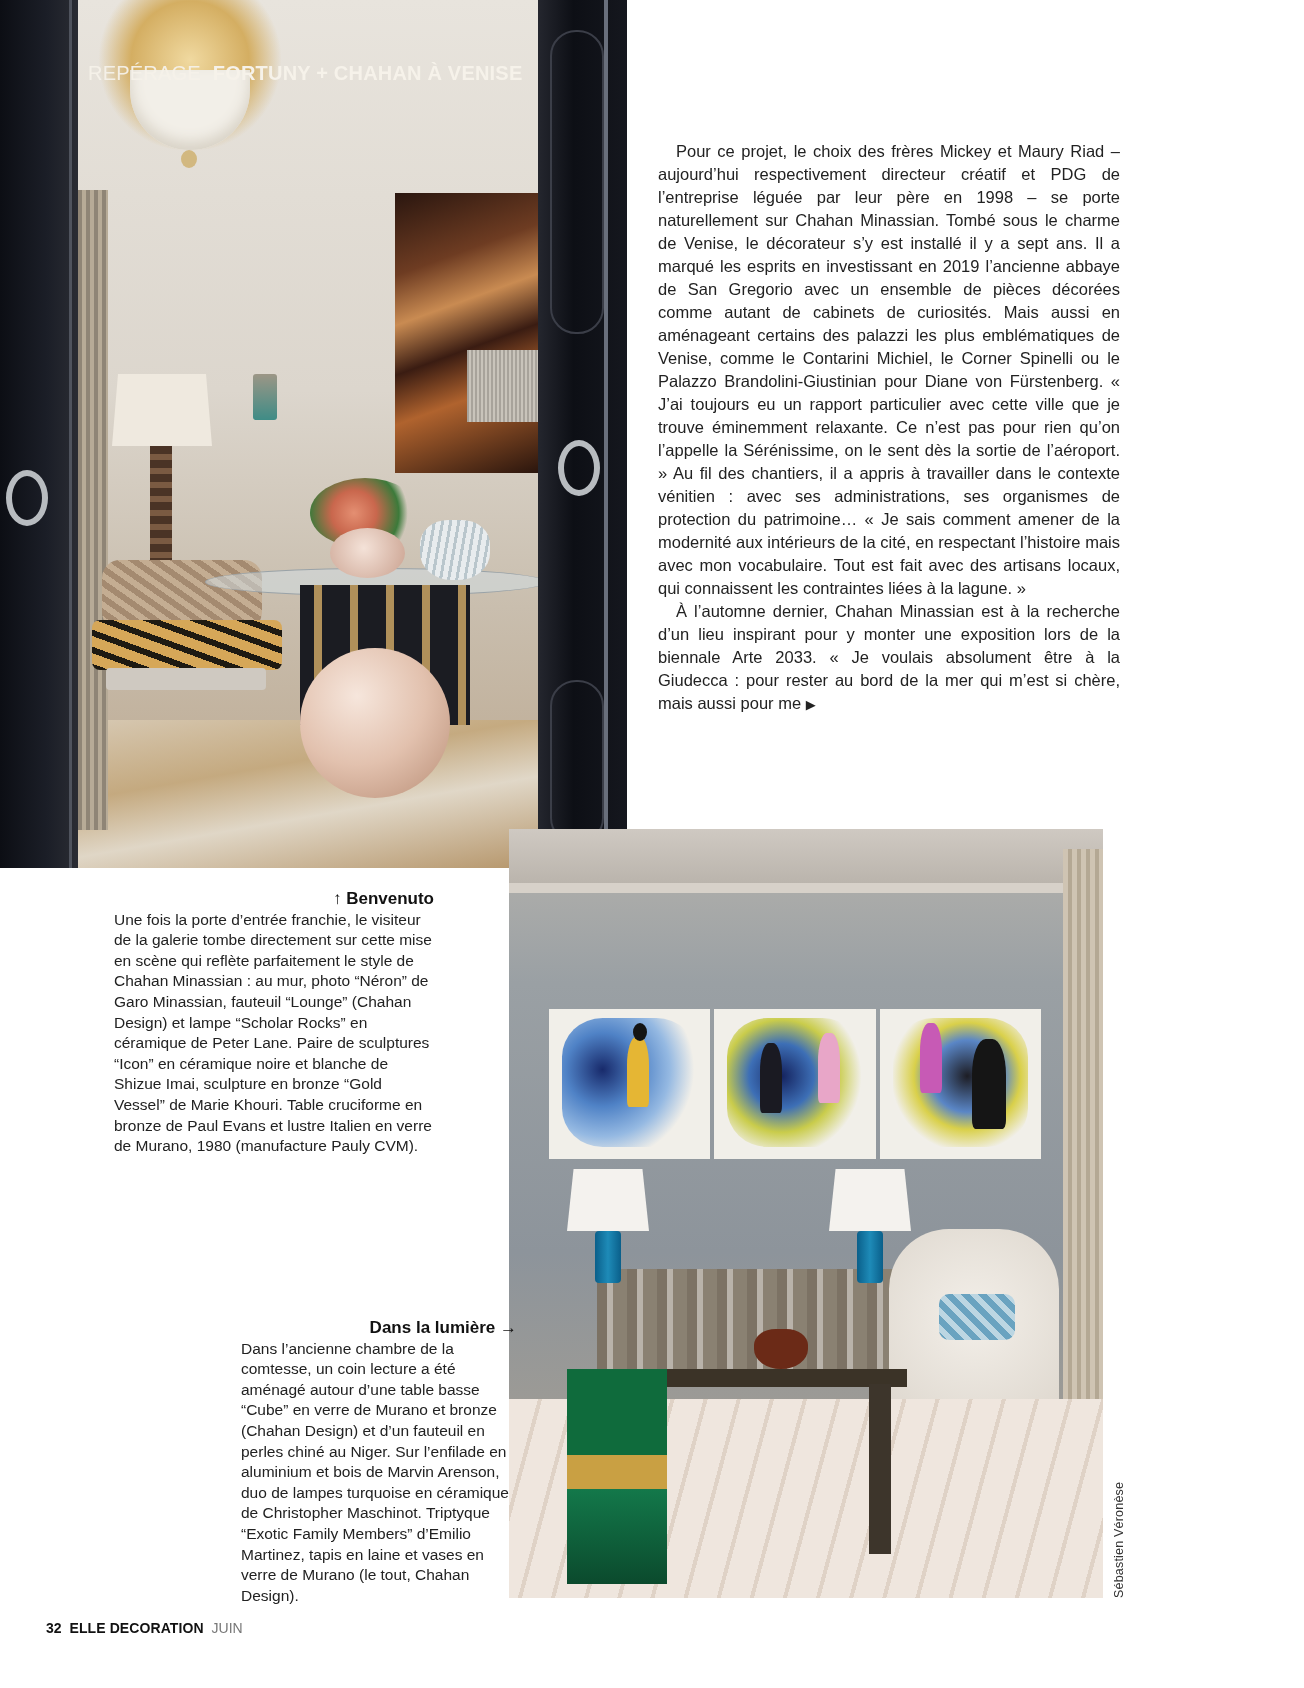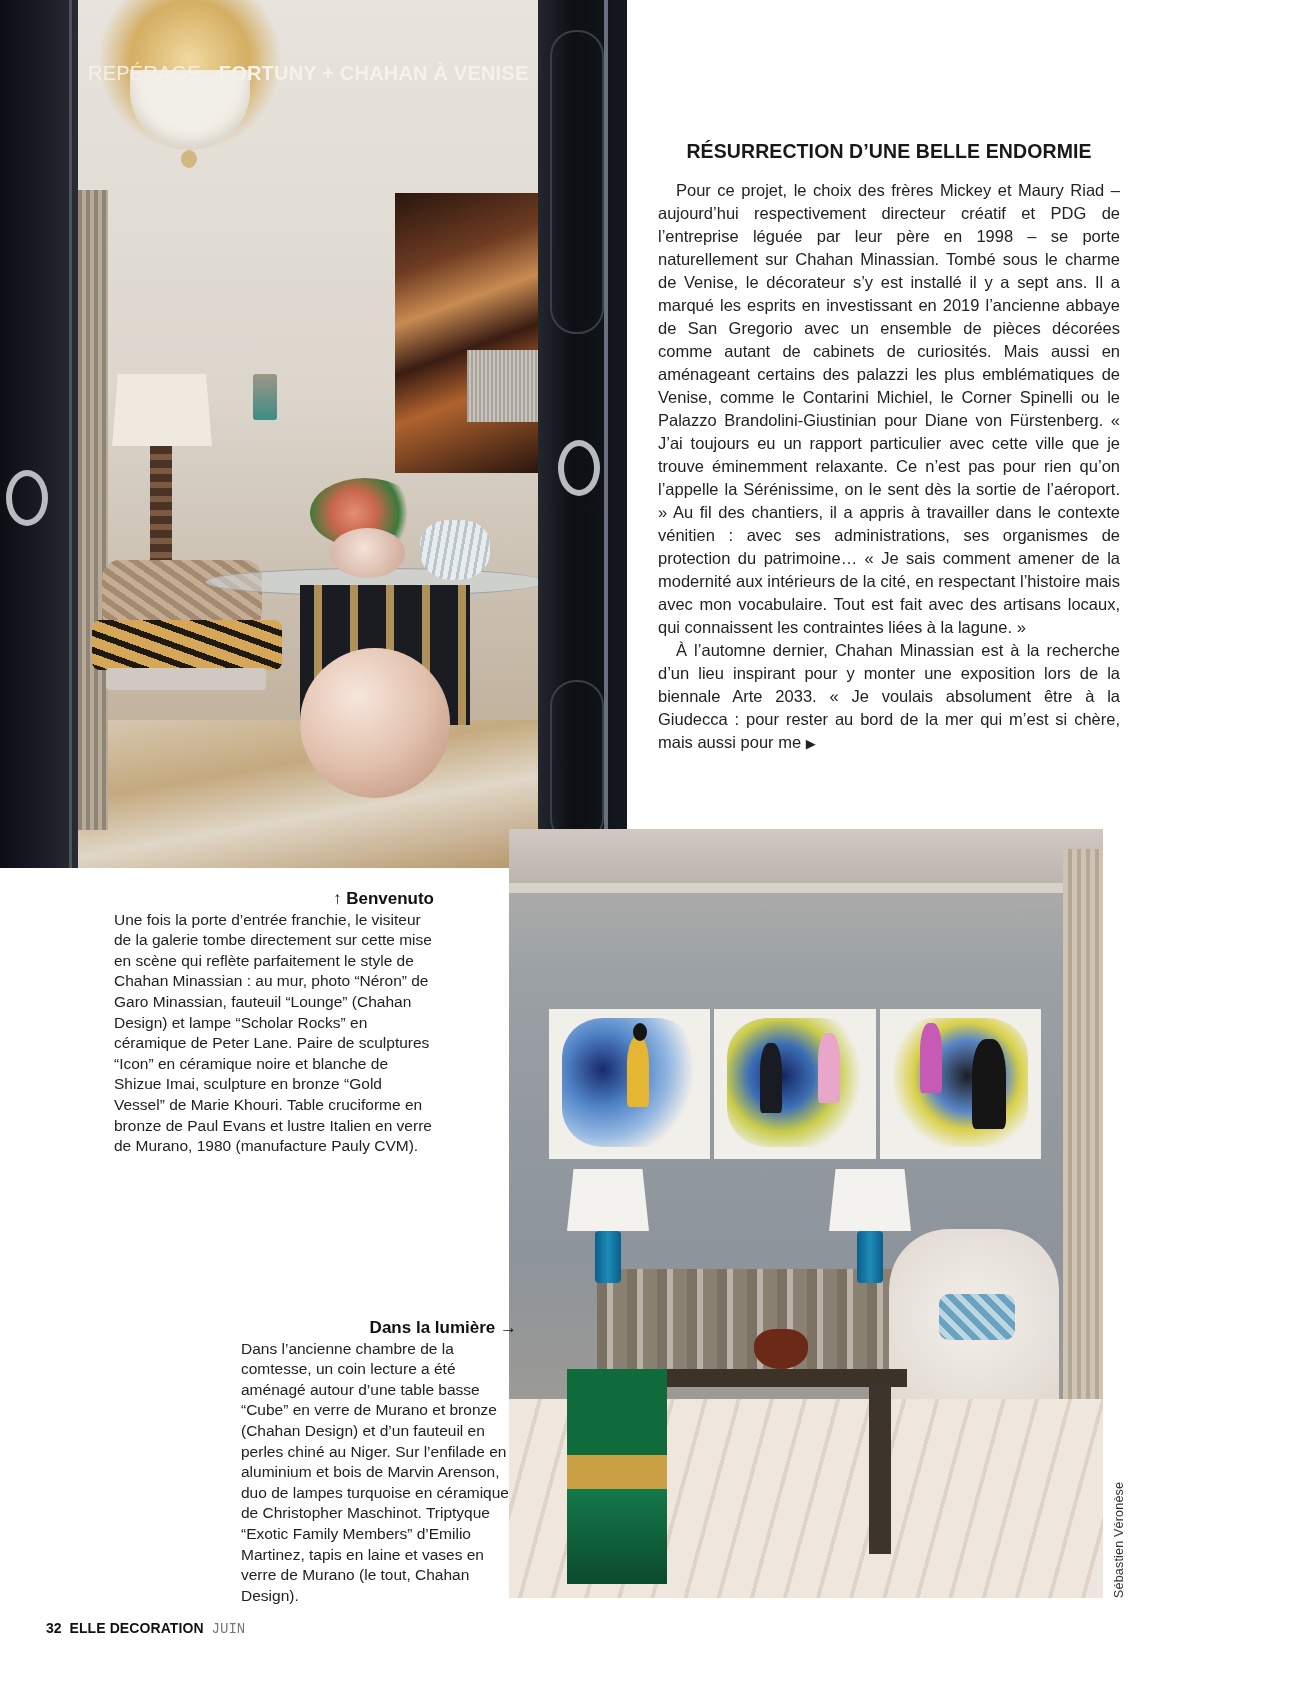--- a/index.html
+++ b/index.html
@@ -50,21 +50,21 @@
   .pt-chair .seat { position: absolute; left: 0; top: 60px; width: 190px; height: 50px; border-radius: 8px;
                     background: repeating-linear-gradient(20deg, #1e1a12 0 6px, #d6a758 6px 16px); }
   .pt-chair .legs { position: absolute; left: 14px; top: 108px; width: 160px; height: 22px; background: #cfc9c1; border-radius: 4px; }
   .pt-sphere { position: absolute; left: 300px; top: 648px; width: 150px; height: 150px; border-radius: 50%;
                background: radial-gradient(circle at 38% 32%, #f6e6dc 0%, #e2c1ae 50%, #b88d75 100%); }
   .pt-floor { position: absolute; left: 78px; top: 720px; width: 460px; height: 148px;
               background: linear-gradient(170deg, #d9cbb5 0%, #c5a97d 35%, #e4dccd 60%, #b59467 100%); opacity: .9; }
 
   .kicker { position: absolute; left: 88px; top: 62px; font-size: 20px; letter-spacing: 0.2px; color: #f6f2ea; white-space: nowrap; }
   .kicker .light { font-weight: 400; opacity: .95; }
-  .kicker .bold { font-weight: 700; margin-left: 18px; }
+  .kicker .bold { font-weight: 700; margin-left: 12px; }
 
   
   .article { position: absolute; left: 658px; top: 140px; width: 462px; }
   .article h2 { margin: 0 0 16px 0; font-size: 19.5px; font-weight: 700; text-align: center; letter-spacing: 0.1px; color: #181818; }
   .article p { margin: 0; font-size: 16.5px; line-height: 23px; text-align: justify; color: #222; text-indent: 18px; }
   .article p .arrow { font-size: 13px; }
 
   
   .photo-bottom { position: absolute; left: 509px; top: 829px; width: 594px; height: 769px; overflow: hidden;
                   background: linear-gradient(180deg, #b6b3ad 0%, #9aa0a4 20%, #8d949b 55%, #a09c94 80%, #e6ddd4 100%); }
@@ -99,21 +99,21 @@
   .caption .cap-title { font-weight: 700; font-size: 17px; display: block; color: #111; text-align: right; }
   .caption-1 { left: 114px; top: 889px; width: 320px; }
   .caption-2 { left: 216px; top: 1318px; width: 276px; margin-left: 25px; }
 
   .credit { position: absolute; left: 1112px; top: 1598px; transform-origin: left top; transform: rotate(-90deg);
             font-size: 12.5px; color: #333; white-space: nowrap; letter-spacing: 0.2px; }
 
   .folio { position: absolute; left: 46px; top: 1620px; font-size: 14px; white-space: nowrap; color: #111; }
   .folio .num { font-weight: 700; margin-right: 4px; }
   .folio .mag { font-weight: 700; letter-spacing: 0.1px; }
-  .folio .month { color: #777; margin-left: 4px; font-family: Liberation Mono, monospace; }
+  .folio .month { color: #777; margin-left: 4px; }
 </style>
 </head>
 <body>
 
 <div class="photo-top">
   <div class="pt-floor"></div>
   <div class="pt-painting"></div>
   <div class="pt-chandelier">
     <div class="gold"></div>
       <div class="bowl"></div>
@@ -143,21 +143,20 @@
     <div class="pt-panel" style="left:12px; top:680px; width:50px; height:160px;"></div>
     <div class="pt-handle" style="left:20px; top:440px;"></div>
   </div>
 </div>
 
 <div class="kicker">
   <span class="light">REPÉRAGE</span><span class="bold">FORTUNY + CHAHAN À VENISE</span>
 </div>
 
 <div class="article">
-  <h2>RÉSURRECTION D’UNE BELLE ENDORMIE</h2>
   <p>Pour ce projet, le choix des frères Mickey et Maury Riad – aujourd’hui respectivement directeur créatif et PDG de l’entreprise léguée par leur père en 1998 – se porte naturellement sur Chahan Minassian. Tombé sous le charme de Venise, le décorateur s’y est installé il y a sept ans. Il a marqué les esprits en investissant en 2019 l’ancienne abbaye de San Gregorio avec un ensemble de pièces décorées comme autant de cabinets de curiosités. Mais aussi en aménageant certains des palazzi les plus emblématiques de Venise, comme le Contarini Michiel, le Corner Spinelli ou le Palazzo Brandolini-Giustinian pour Diane von Fürstenberg. « J’ai toujours eu un rapport particulier avec cette ville que je trouve éminemment relaxante. Ce n’est pas pour rien qu’on l’appelle la Sérénissime, on le sent dès la sortie de l’aéroport. » Au fil des chantiers, il a appris à travailler dans le contexte vénitien : avec ses administrations, ses organismes de protection du patrimoine… « Je sais comment amener de la modernité aux intérieurs de la cité, en respectant l’histoire mais avec mon vocabulaire. Tout est fait avec des artisans locaux, qui connaissent les contraintes liées à la lagune. »</p>
   <p><span>À l’automne dernier, Chahan Minassian est à la recherche d’un lieu inspirant pour y monter une exposition lors de la biennale Arte 2033. « Je voulais absolument être à la Giudecca : pour rester au bord de la mer qui m’est si chère, mais aussi pour me</span> <span class="arrow">▶</span></p>
 </div>
 
 <div class="photo-bottom">
   <div class="pb-ceiling"></div>
   <div class="pb-moulding"></div>
   <div class="pb-curtain"></div>
   <div class="pb-triptych">
     <div class="pb-panel">

